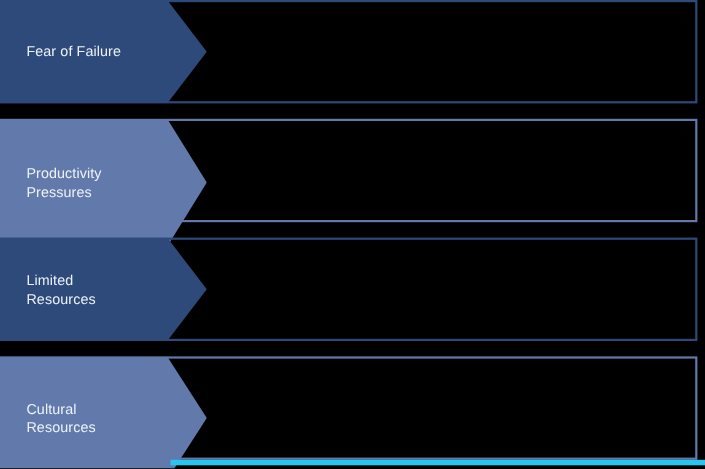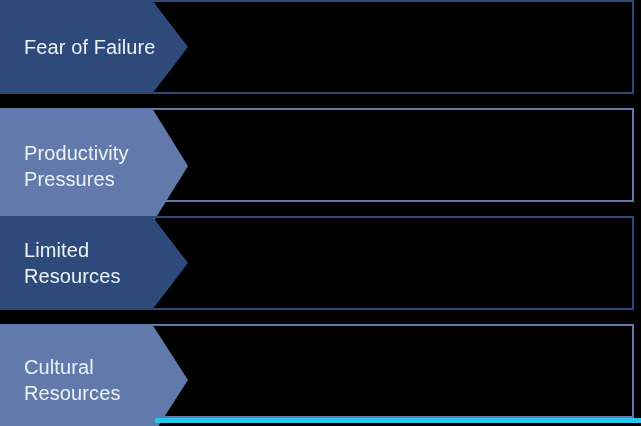--- a/index.html
+++ b/index.html
@@ -41,21 +41,21 @@
     top: 0;
     height: 100%;
     box-sizing: border-box;
     display: flex;
     align-items: center;
     -webkit-clip-path: polygon(0 0, 152px 0, 188px 50%, 152px 100%, 0 100%);
     clip-path: polygon(0 0, 152px 0, 188px 50%, 152px 100%, 0 100%);
   }
   .band-label {
     color: #eef2f8;
-    font-size: 20px;
+    font-size: 13px;
     line-height: 1.32;
     letter-spacing: 0.1px;
     padding-left: 24px;
     padding-right: 8px;
     white-space: pre-line;
     text-align: left;
   }
   #bottom-accent {
     position: absolute;
     height: 5px;

